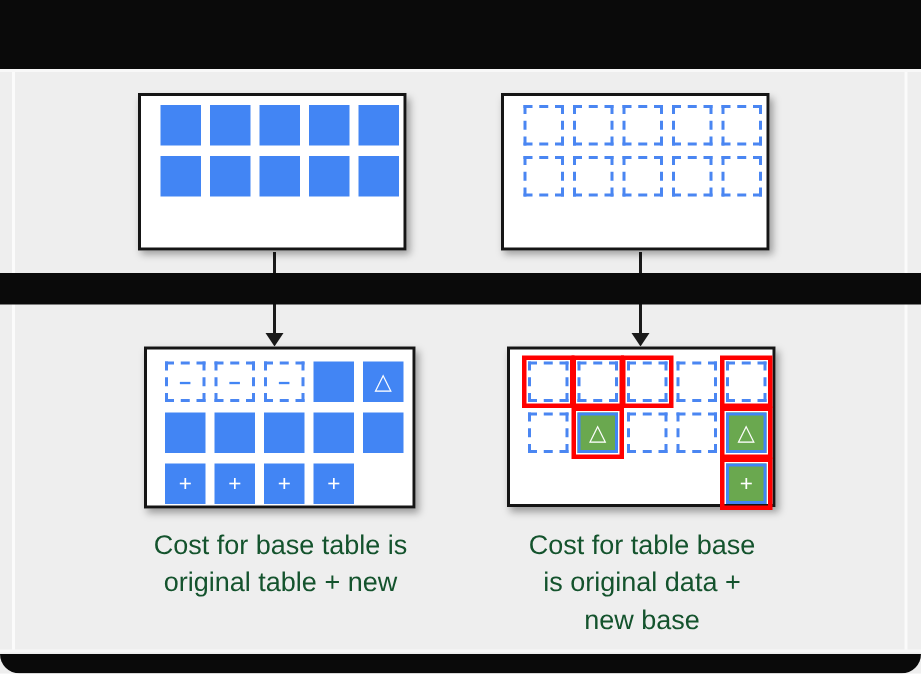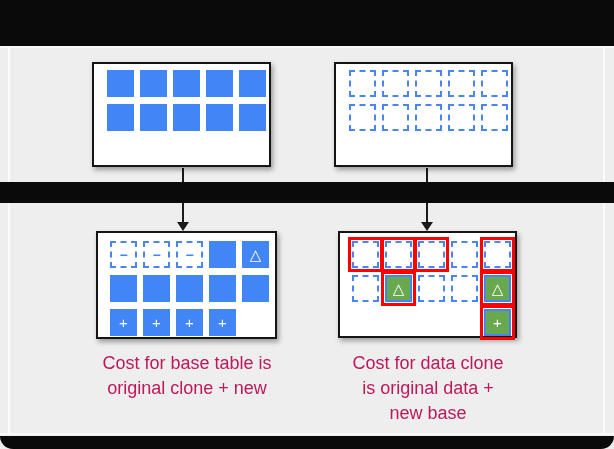--- a/index.html
+++ b/index.html
@@ -35,21 +35,21 @@
   .cell.dashed .sym{color:#4285F4;font-weight:bold;font-size:14px;}
   .cell.solid .sym,.cell.green .sym{color:#ffffff;}
 
   .arrow{position:absolute;width:12px;z-index:1;}
   .arrow .shaft{position:absolute;left:5px;top:0;width:2px;height:55px;background:#1a1a1a;}
   .arrow .head{position:absolute;left:0;bottom:0;width:0;height:0;
     border-left:6px solid transparent;border-right:6px solid transparent;border-top:9px solid #1a1a1a;}
   #arrow-left{left:177px;top:168px;height:63px;}
   #arrow-right{left:421px;top:168px;height:63px;}
 
-  .caption{position:absolute;top:351px;text-align:center;color:#be185d;
+  .caption{position:absolute;top:351px;text-align:center;color:#14532d;
            font-size:18px;line-height:25px;}
   #caption-left{left:72px;width:230px;}
   #caption-right{left:314px;width:228px;}
 </style>
 </head>
 <body>
 
 <div id="canvas">
 
   <div id="header-bar" class="bar"></div>
@@ -164,24 +164,24 @@
         <div class="cell empty"></div>
         <div class="cell empty"></div>
         <div class="cell green red">
           <span class="sym">+</span>
         </div>
       </div>
     </div>
 
   <div id="caption-left" class="caption">
     <div>Cost for base table is</div>
-    <div>original clone + new</div>
+    <div>original table + new</div>
   </div>
   <div id="caption-right" class="caption">
-    <div>Cost for data clone</div>
+    <div>Cost for table base</div>
     <div>is original data +</div>
     <div>new base</div>
   </div>
 
   <div id="footer-hairline" class="hairline"></div>
   <div id="footer-bar" class="bar"></div>
 
 </div>
 
 </body></html>

